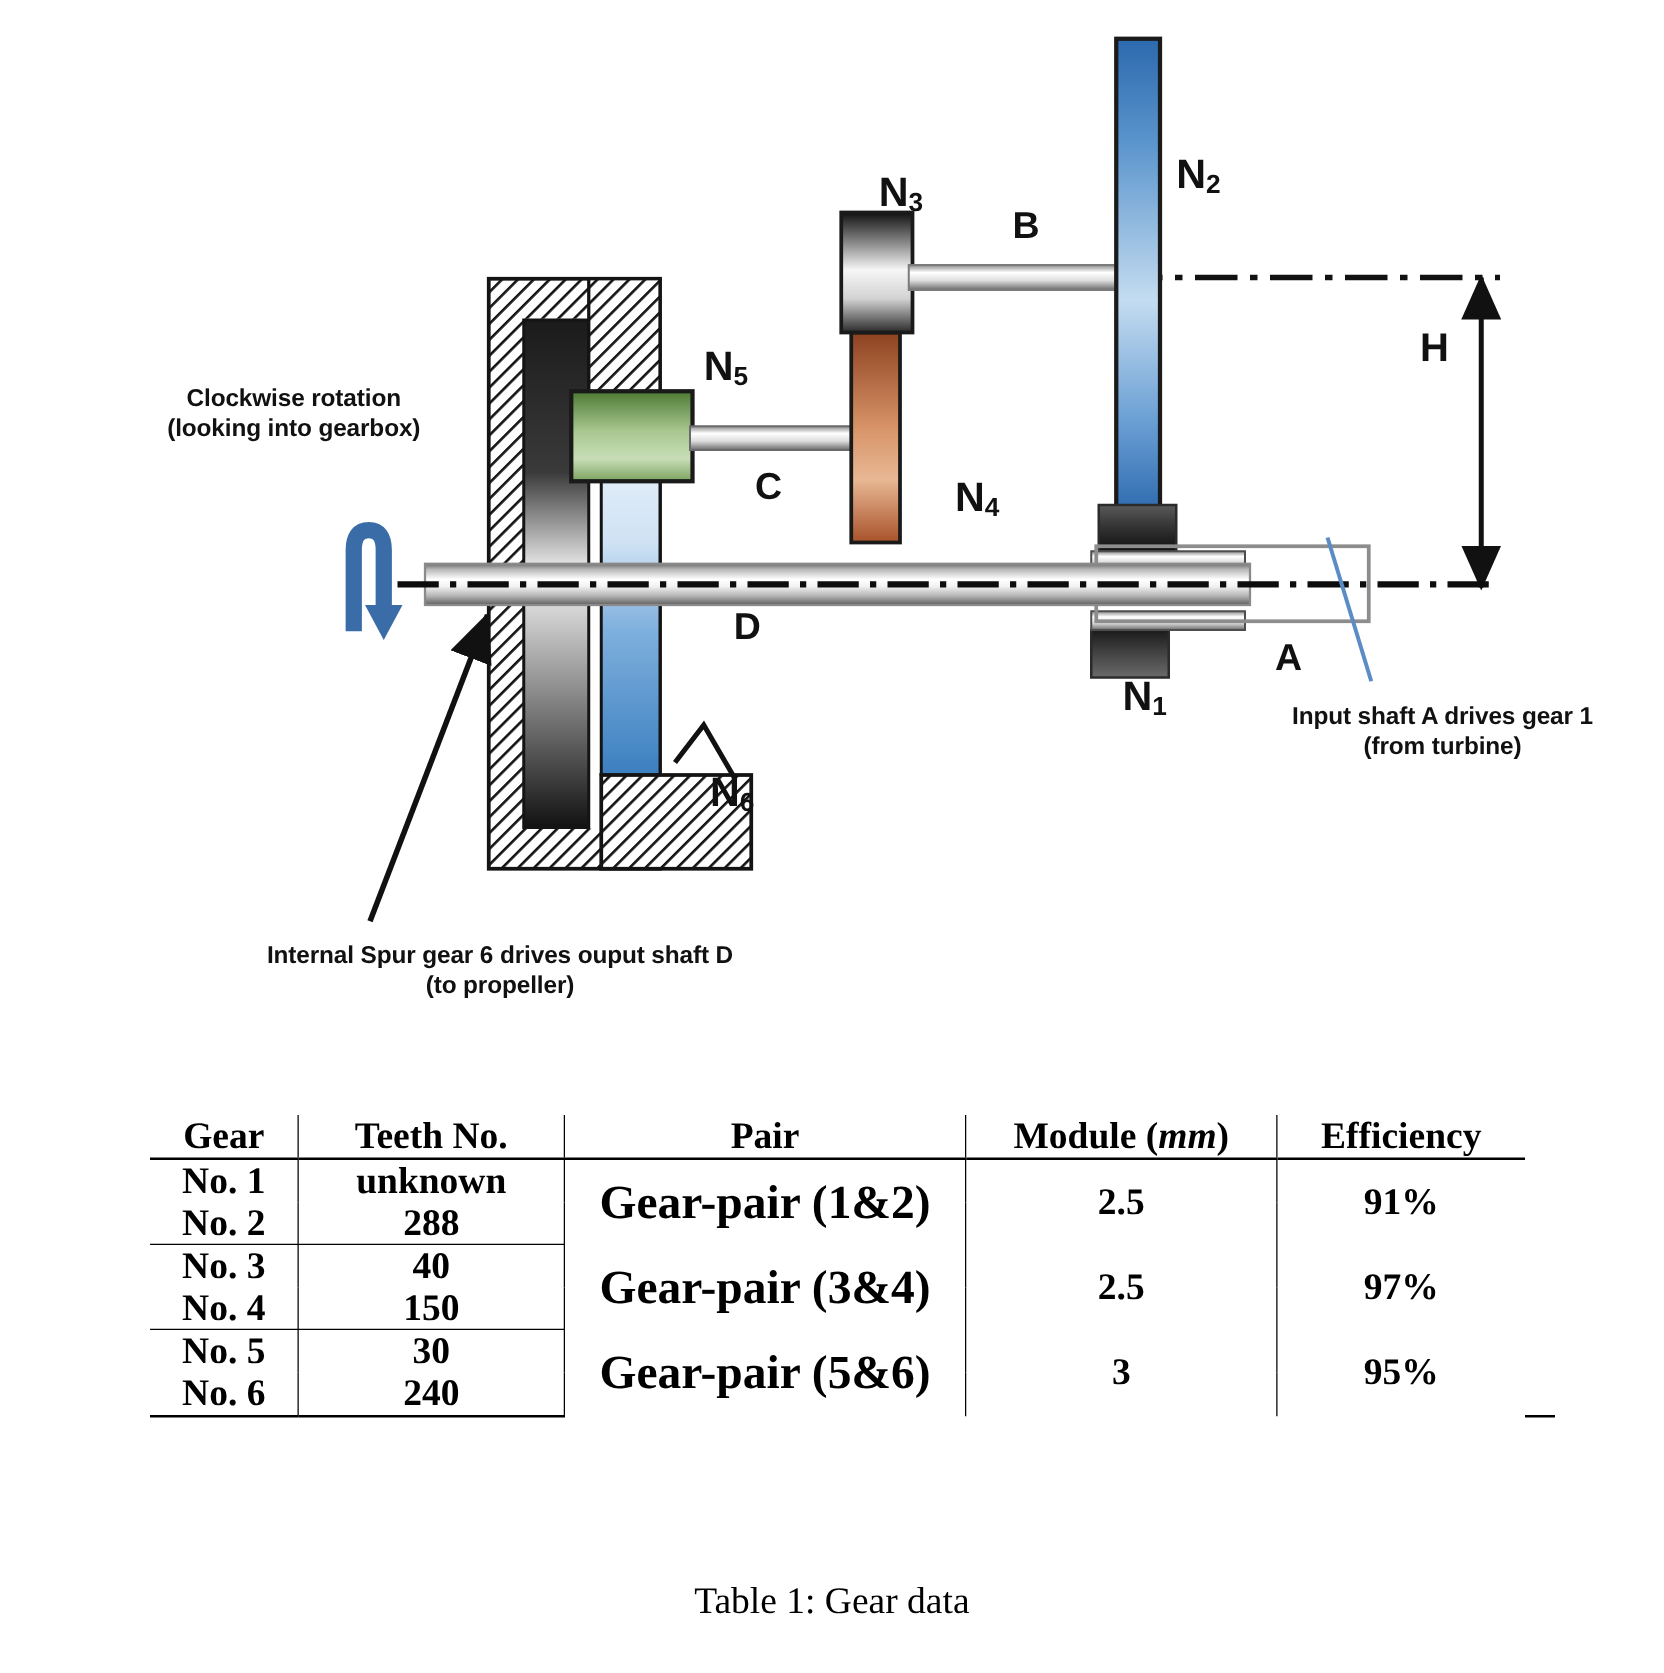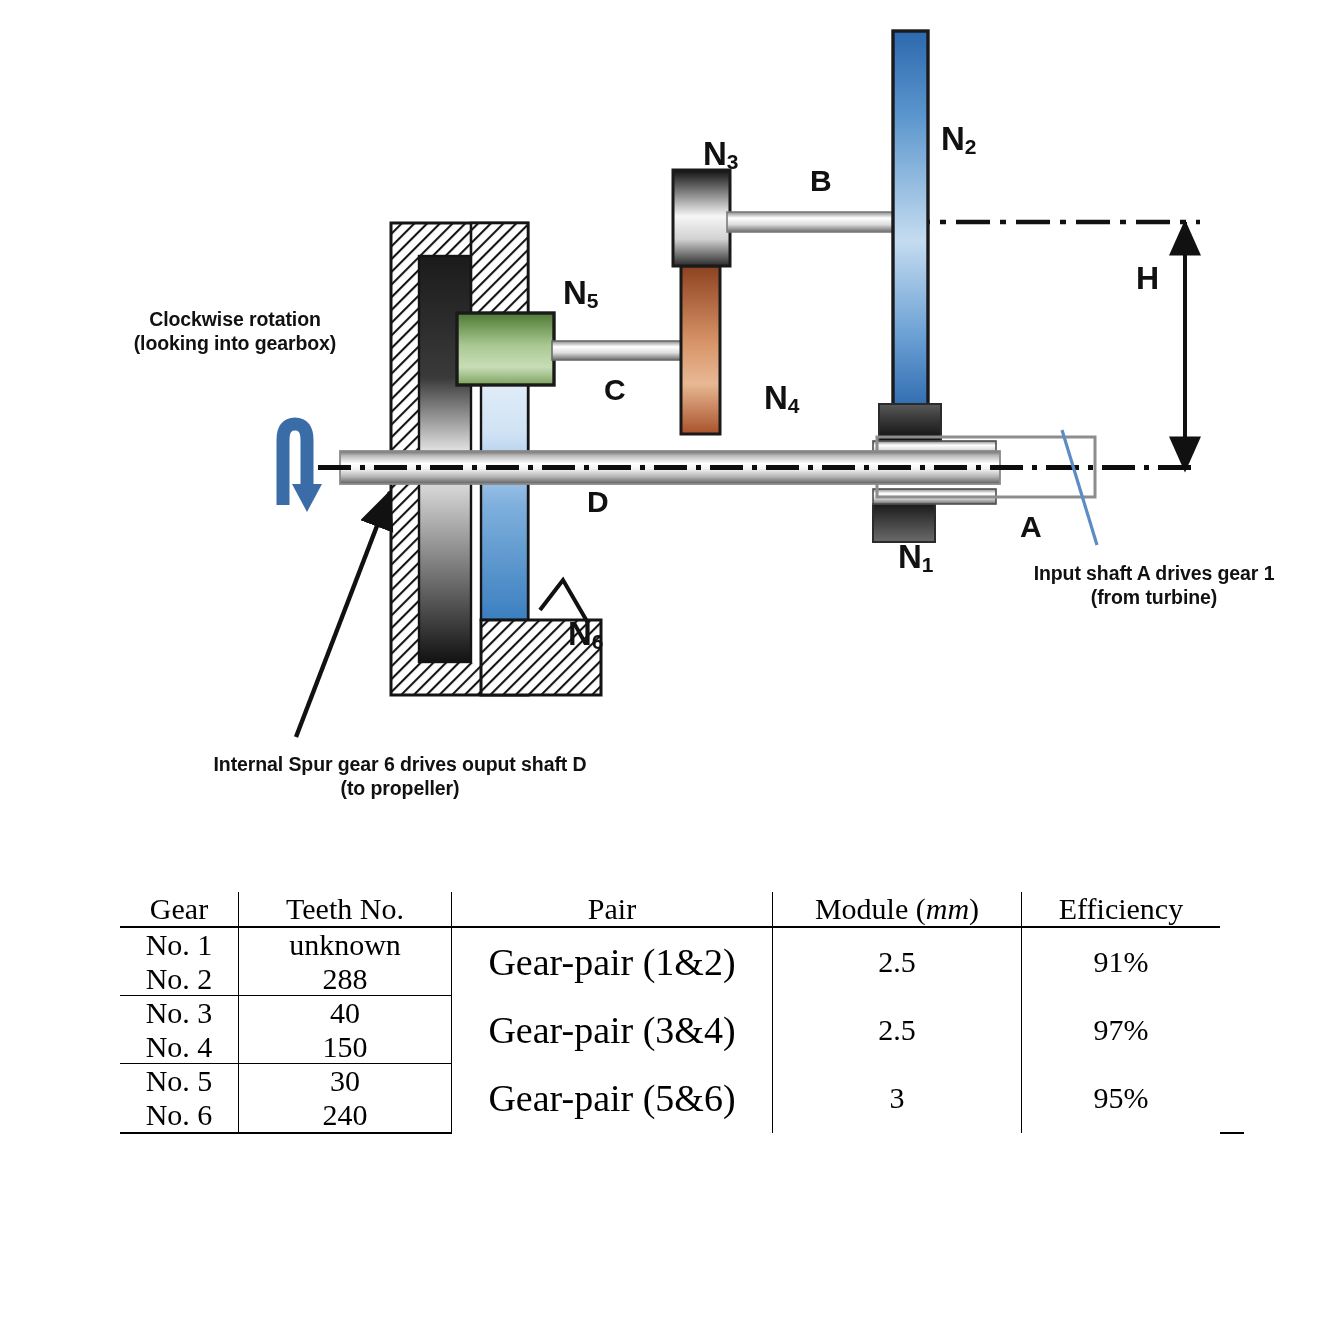--- a/index.html
+++ b/index.html
@@ -13,21 +13,21 @@
   .dlabel{position:absolute;font-family:"Liberation Sans",sans-serif;font-weight:bold;color:#111;white-space:nowrap;}
   .nlab{font-size:33px;line-height:1;}
   .nlab sub{font-size:21px;vertical-align:-4px;font-weight:bold;}
   .slab{font-size:30px;line-height:1;}
   .note{font-size:19.5px;line-height:1.22;text-align:center;letter-spacing:-0.1px;}
 
   
   #tablewrap{position:absolute;left:120px;top:892px;width:1124px;}
   table.gear{border-collapse:collapse;width:1124px;font-size:30px;color:#000;
              font-family:"Liberation Serif",serif;}
-  table.gear td,table.gear th{font-weight:normal;text-align:center;padding:0;}
+  table.gear td,table.gear th{font-weight:bold;text-align:center;padding:0;}
   .hrow th{padding:4px 6px 9px 6px;font-size:30px;}
   .bt{border-top:2.2px solid #000;}
   .bb{border-bottom:2.2px solid #000;}
   .bbt{border-bottom:1.4px solid #000;}
   .vr{border-right:1.4px solid #000;}
   td.gcell{padding:6px 4px 6px 4px;line-height:1.12;}
   td.pair{font-size:38px;}
   .capt{position:absolute;left:0;top:1264px;width:1331px;text-align:center;
          font-size:30px;font-family:"Liberation Serif",serif;color:#000;}
   .mmi{font-style:italic;}
@@ -297,13 +297,14 @@
           <td class="vr bb gcell">No. 6</td>
           <td class="vr bb gcell">240</td>
           <td class="bb" style="border-right:none;"></td>
           <td class="bb"></td>
           <td class="bb"></td>
         </tr>
       </tbody>
     </table>
   </div>
 
+  <div class="capt">Table 1: Gear data</div>
 </div>
 
 </body></html>

